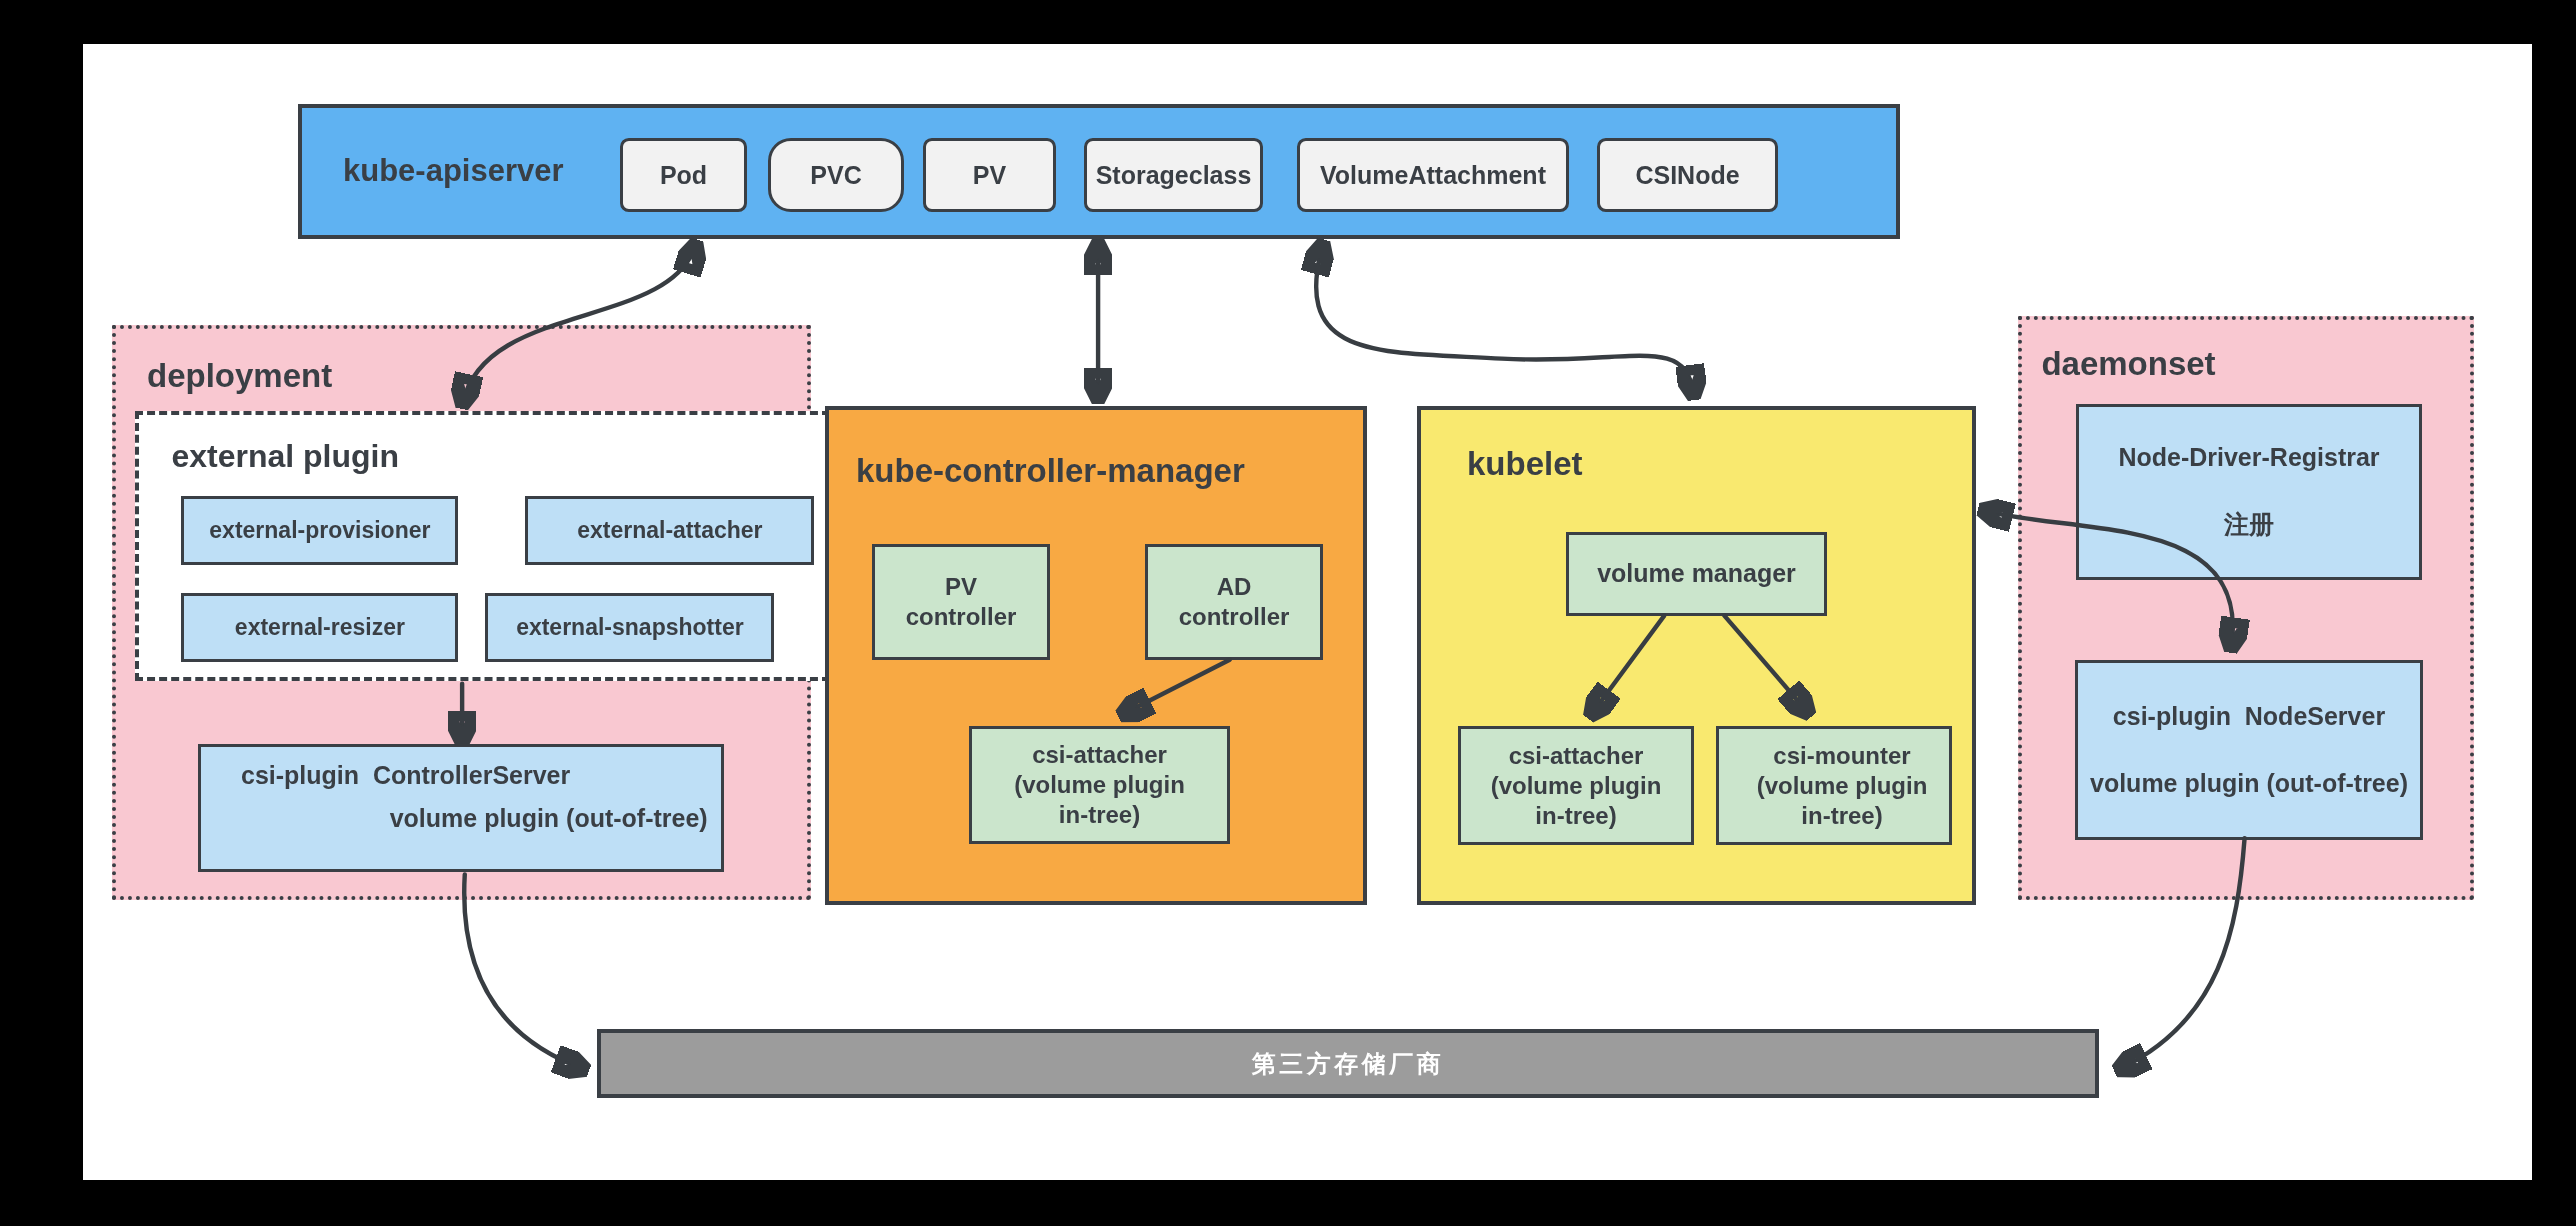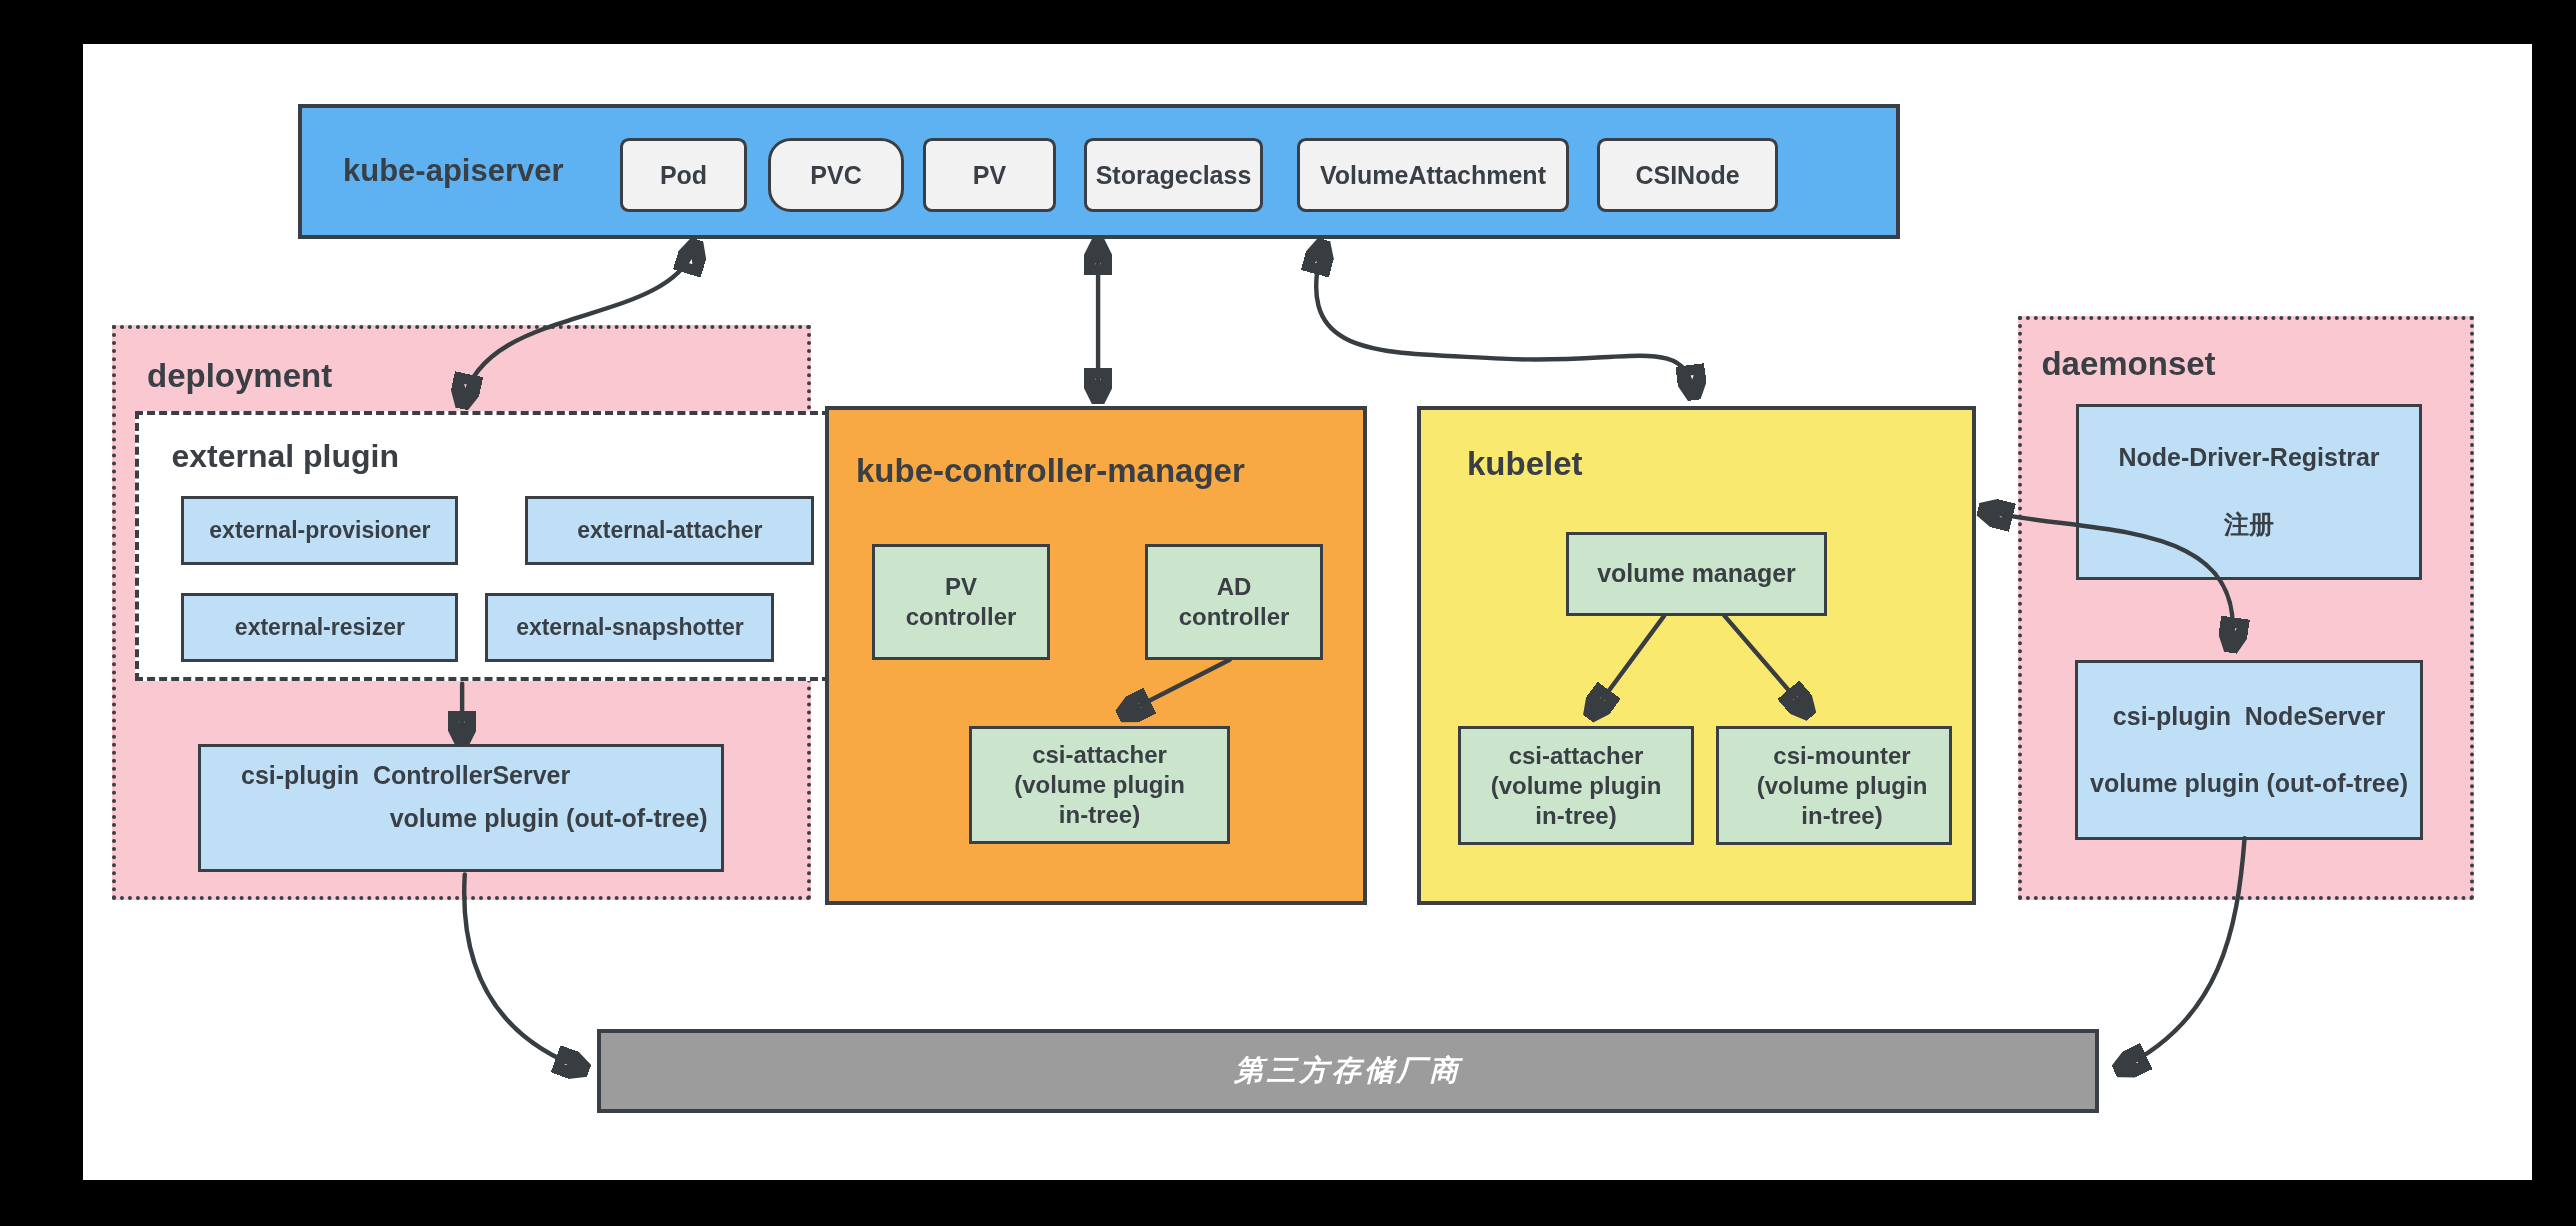--- a/index.html
+++ b/index.html
@@ -48,21 +48,21 @@
   .cm-label{left:27px;top:42px;}
   .greenbox{background:var(--green);border:3.5px solid var(--ink);display:flex;align-items:center;justify-content:center;text-align:center;font-size:24px;white-space:pre-line;line-height:1.25;}
 
   .kubelet{left:1417px;top:406px;width:559px;height:499px;background:var(--yellow);border:4.4px solid var(--ink);}
   .kb-label{left:46px;top:35px;}
 
   .daemonset{left:2018px;top:316px;width:456px;height:584px;background:var(--pink);border:4.4px dotted var(--ink);}
   .ds-label{left:19.4px;top:25px;}
   .bluecard{background:var(--light_blue);border:3.5px solid var(--ink);display:flex;flex-direction:column;align-items:center;justify-content:space-evenly;text-align:center;font-size:25px;white-space:pre;}
 
-  .storage-bar{left:597px;top:1029px;width:1502px;height:84px;background:var(--storage_gray);border:4.4px solid var(--ink);display:flex;align-items:center;justify-content:center;color:#fff;font-size:29px;letter-spacing:3.5px;font-style:italic;}
+  .storage-bar{left:597px;top:1029px;width:1502px;height:69px;background:var(--storage_gray);border:4.4px solid var(--ink);display:flex;align-items:center;justify-content:center;color:#fff;font-size:24px;letter-spacing:3.5px;}
 
   .arrows{position:absolute;left:0;top:0;width:2576px;height:1226px;pointer-events:none;}
   .arrows path,.arrows line{stroke:#383d42;stroke-width:5;fill:none;stroke-linecap:round;}
 </style>
 </head>
 <body>
 
 <div class="stage">
   <div class="canvas abs"></div>
 

